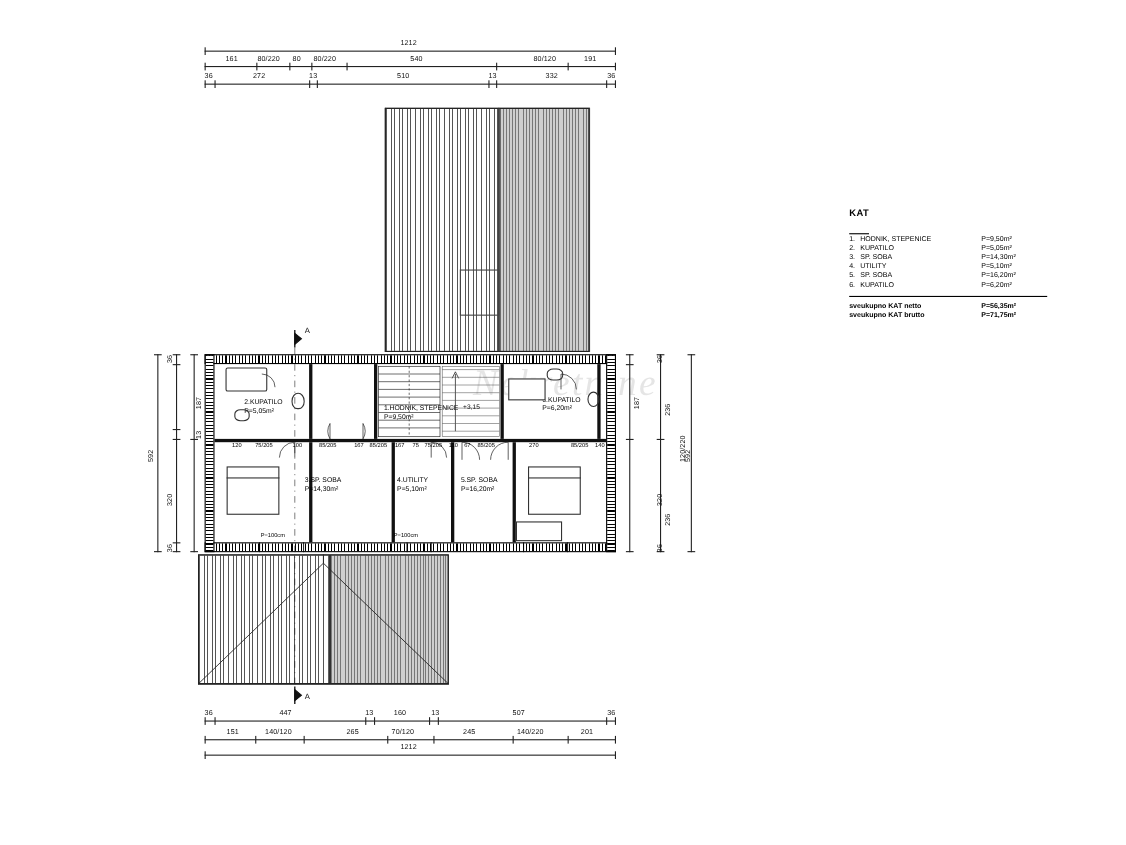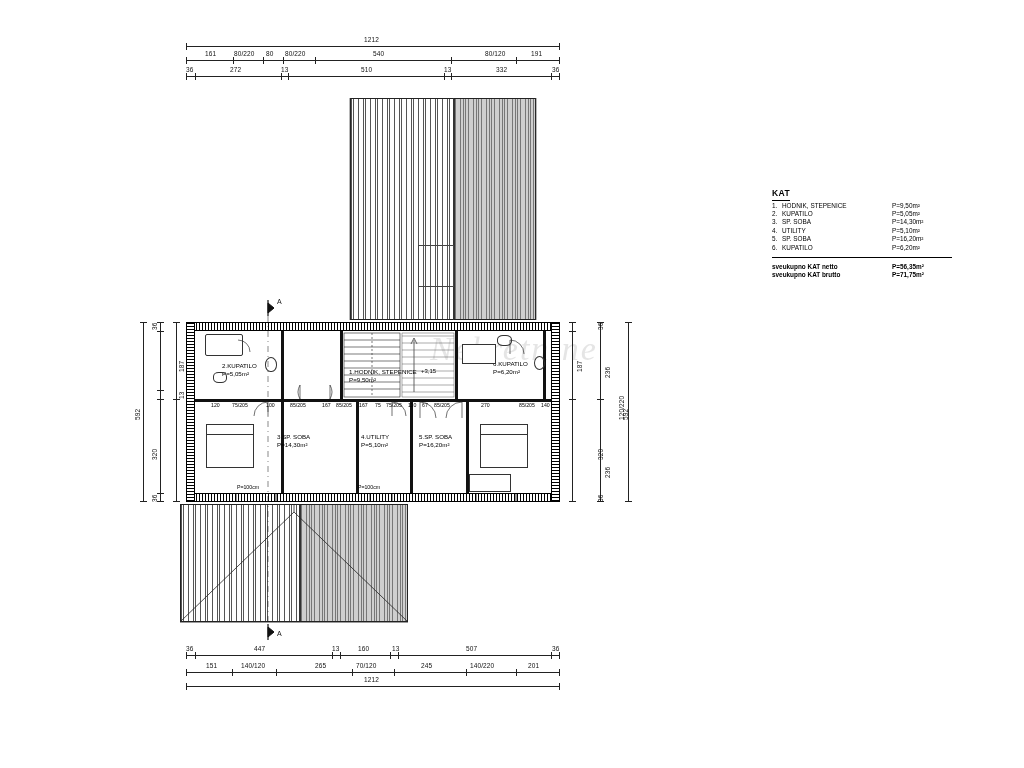--- a/index.html
+++ b/index.html
@@ -69,21 +69,21 @@
     width: 180px;
     font-size: 7px;
     color: #000;
   }
   #legend .title {
     font-weight: bold;
     font-size: 8.5px;
     letter-spacing: 0.4px;
     border-bottom: 1px solid #000;
     display: inline-block;
-    padding-bottom: 2px;
+    padding-bottom: 14px;
     margin-bottom: 0;
   }
   #legend table {
     border-collapse: collapse;
     width: 100%;
     font-size: 6.4px;
   }
   #legend td {
     padding: 0.7px 0;
     vertical-align: top;

